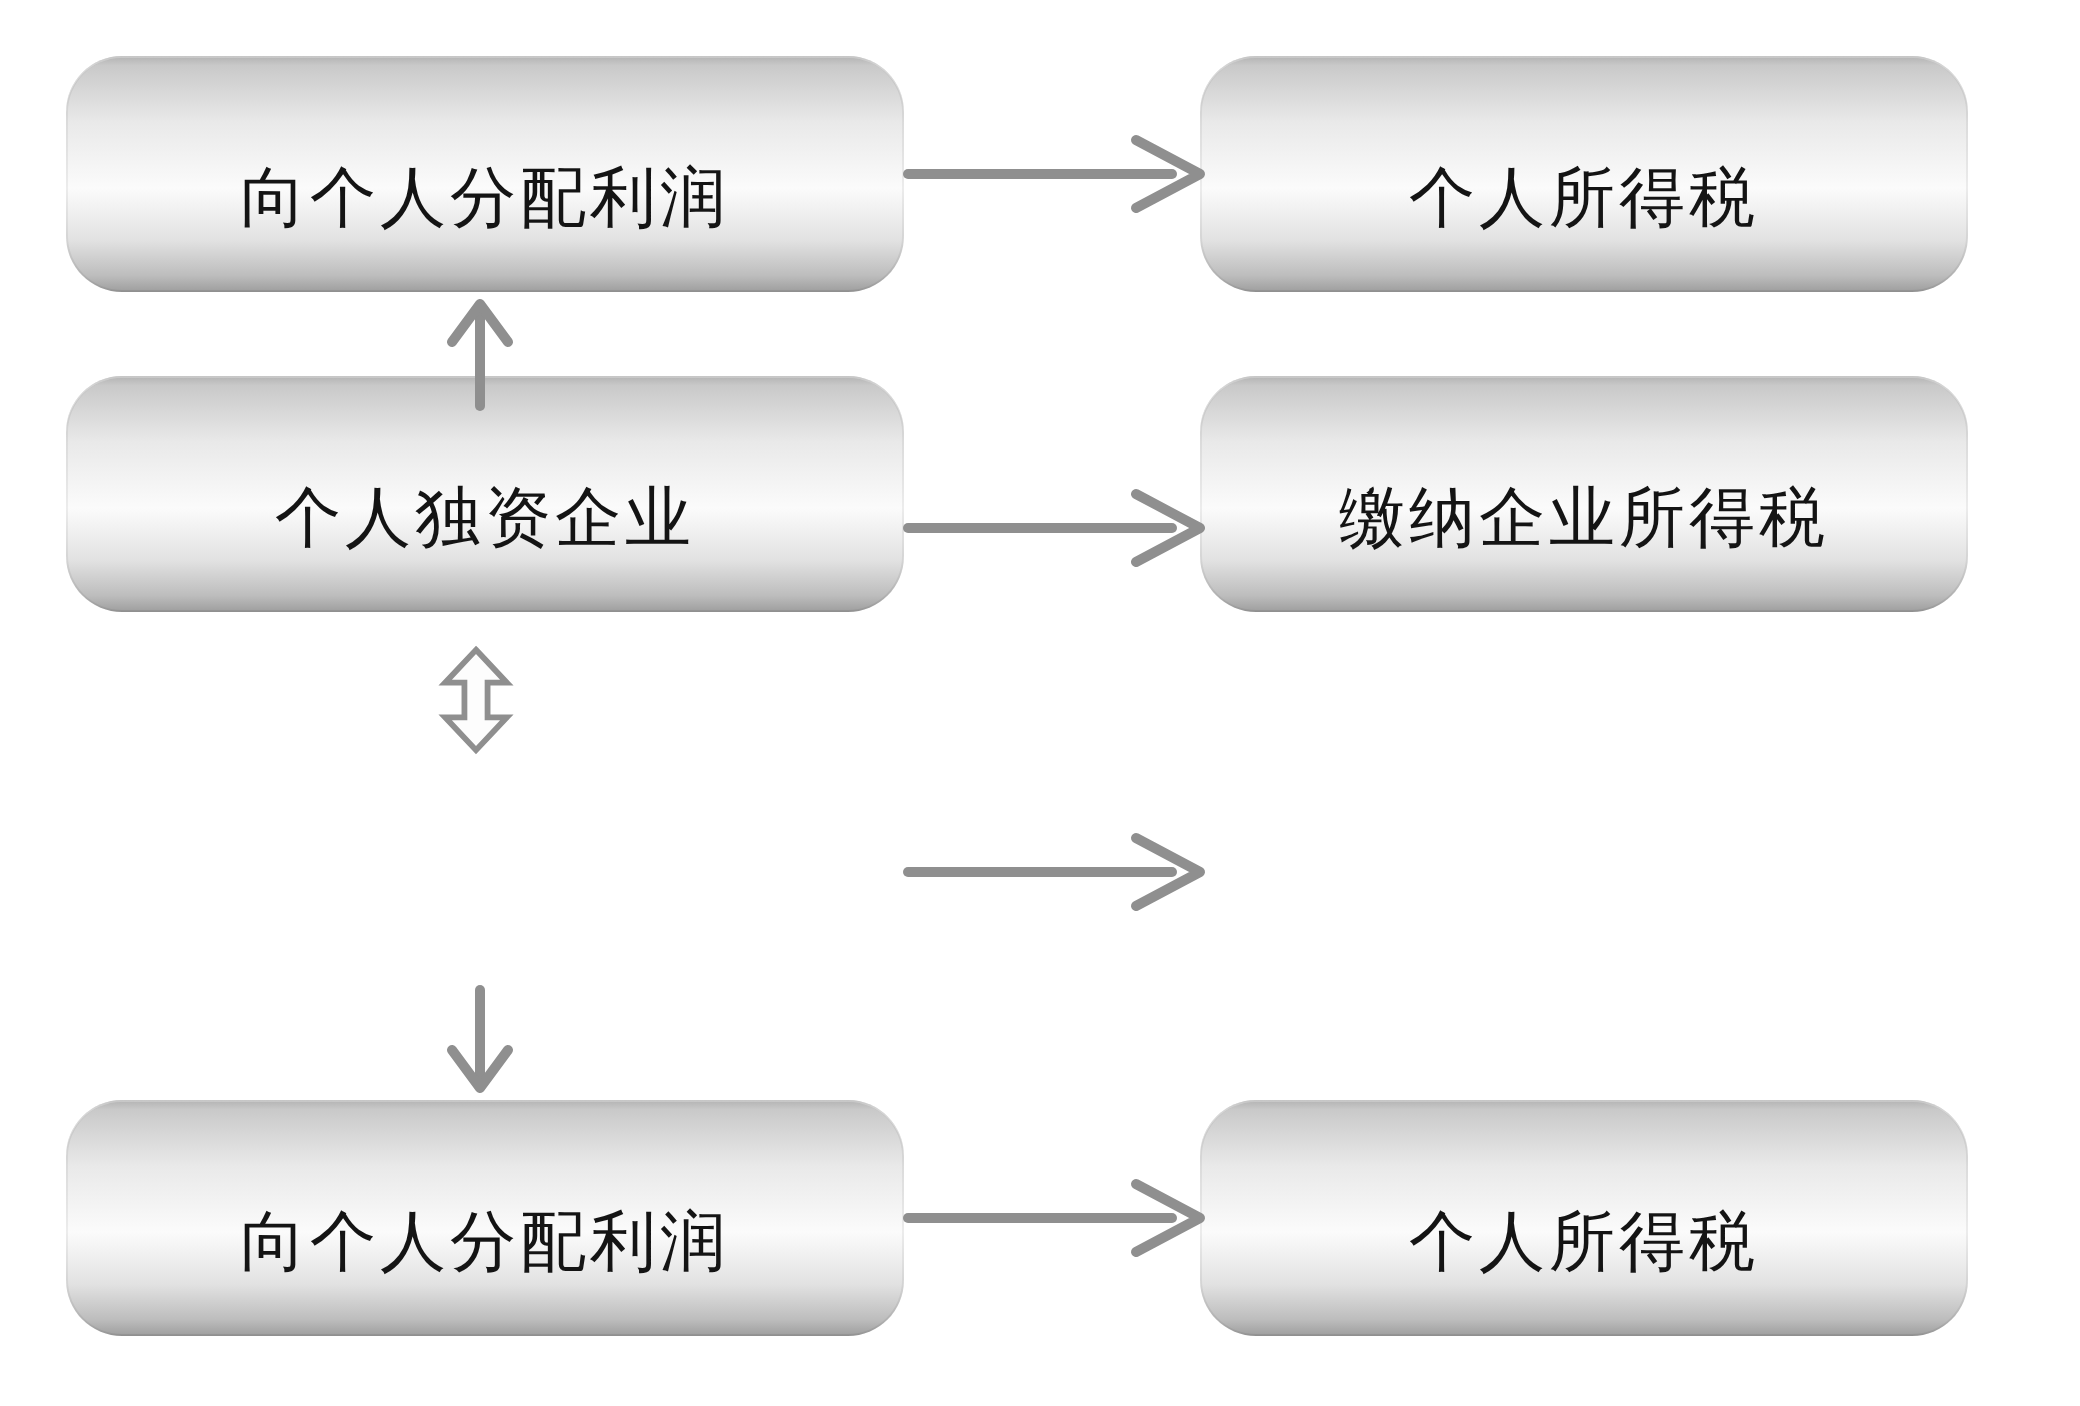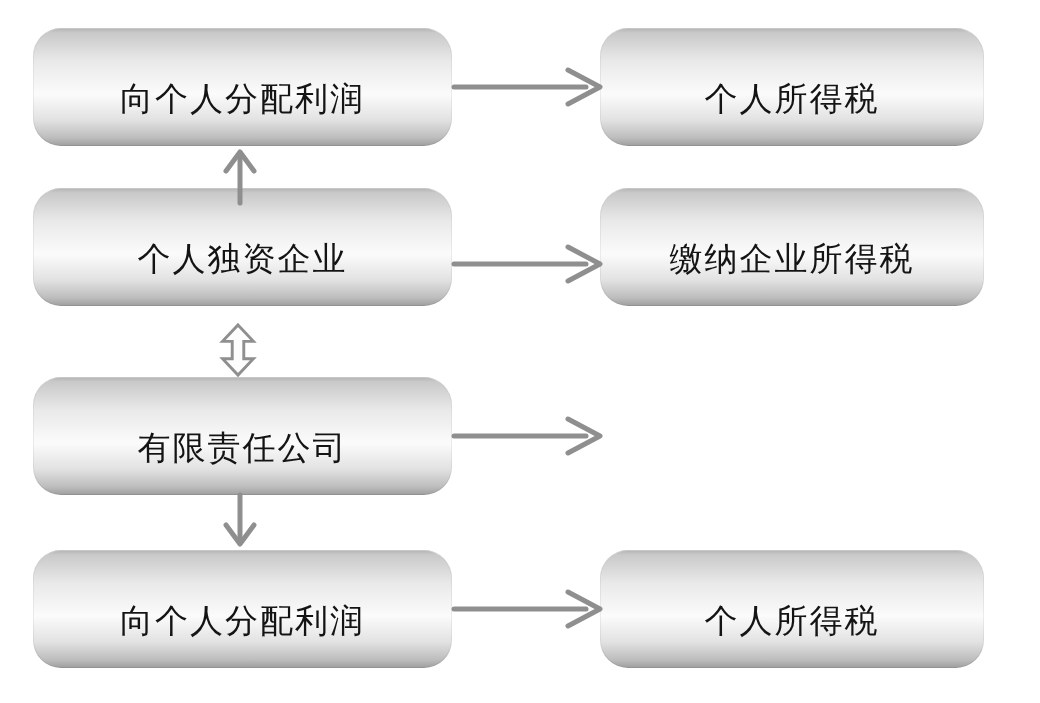--- a/index.html
+++ b/index.html
@@ -70,23 +70,20 @@
 <body>
 
 <div class="canvas">
 
   <div class="node node-left row1">
     <span class="node-label">向个人分配利润</span>
   </div>
   <div class="node node-left row2">
     <span class="node-label">个人独资企业</span>
   </div>
-  <div class="node node-left row3">
-    <span class="node-label">有限责任公司</span>
-  </div>
   <div class="node node-left row4">
     <span class="node-label">向个人分配利润</span>
   </div>
 
   <div class="node node-right row1">
     <span class="node-label">个人所得税</span>
   </div>
   <div class="node node-right row2">
     <span class="node-label">缴纳企业所得税</span>
   </div>

